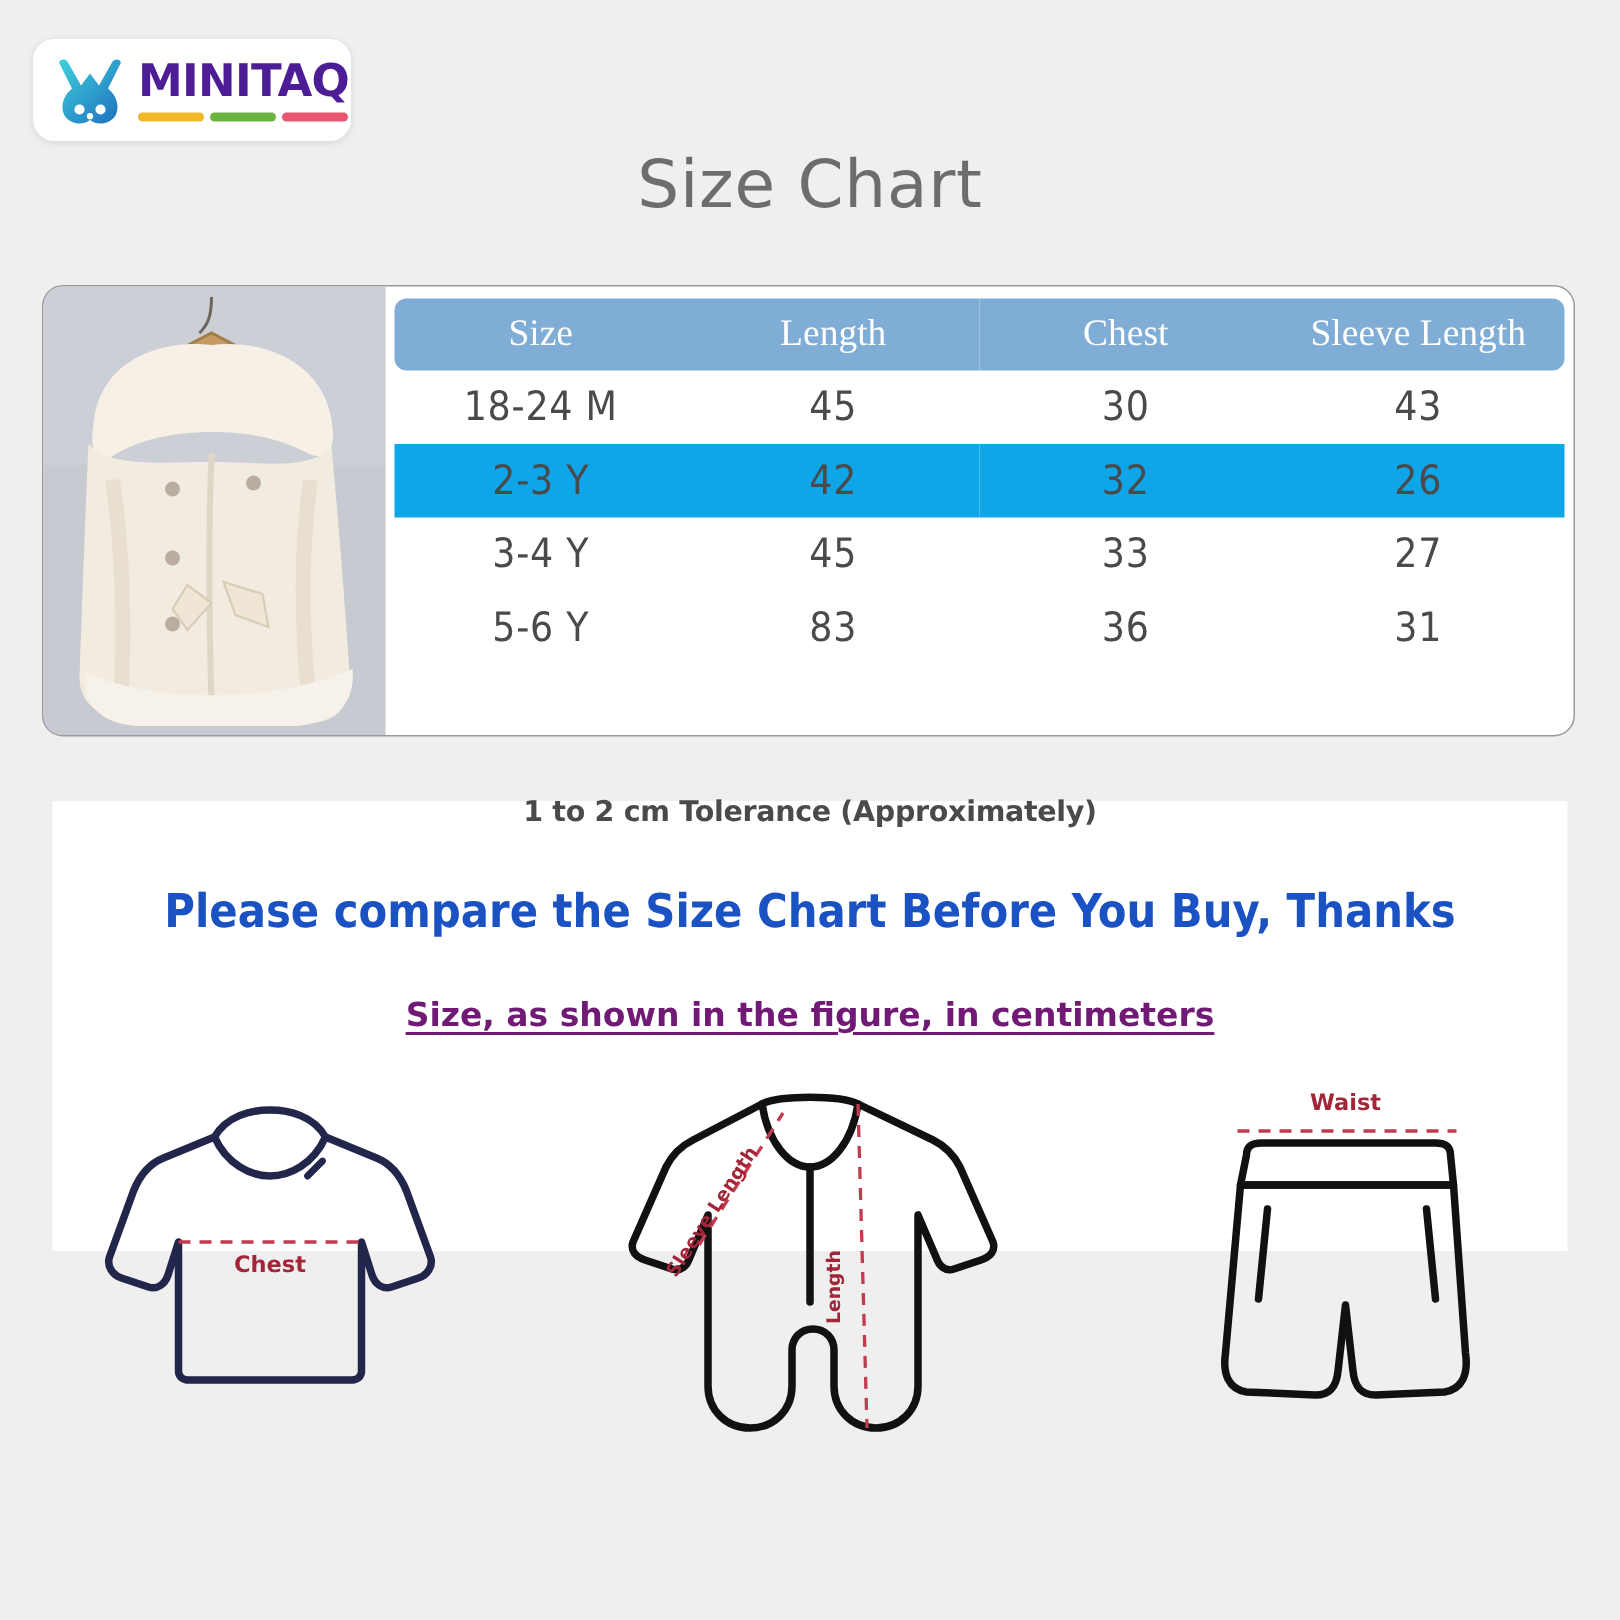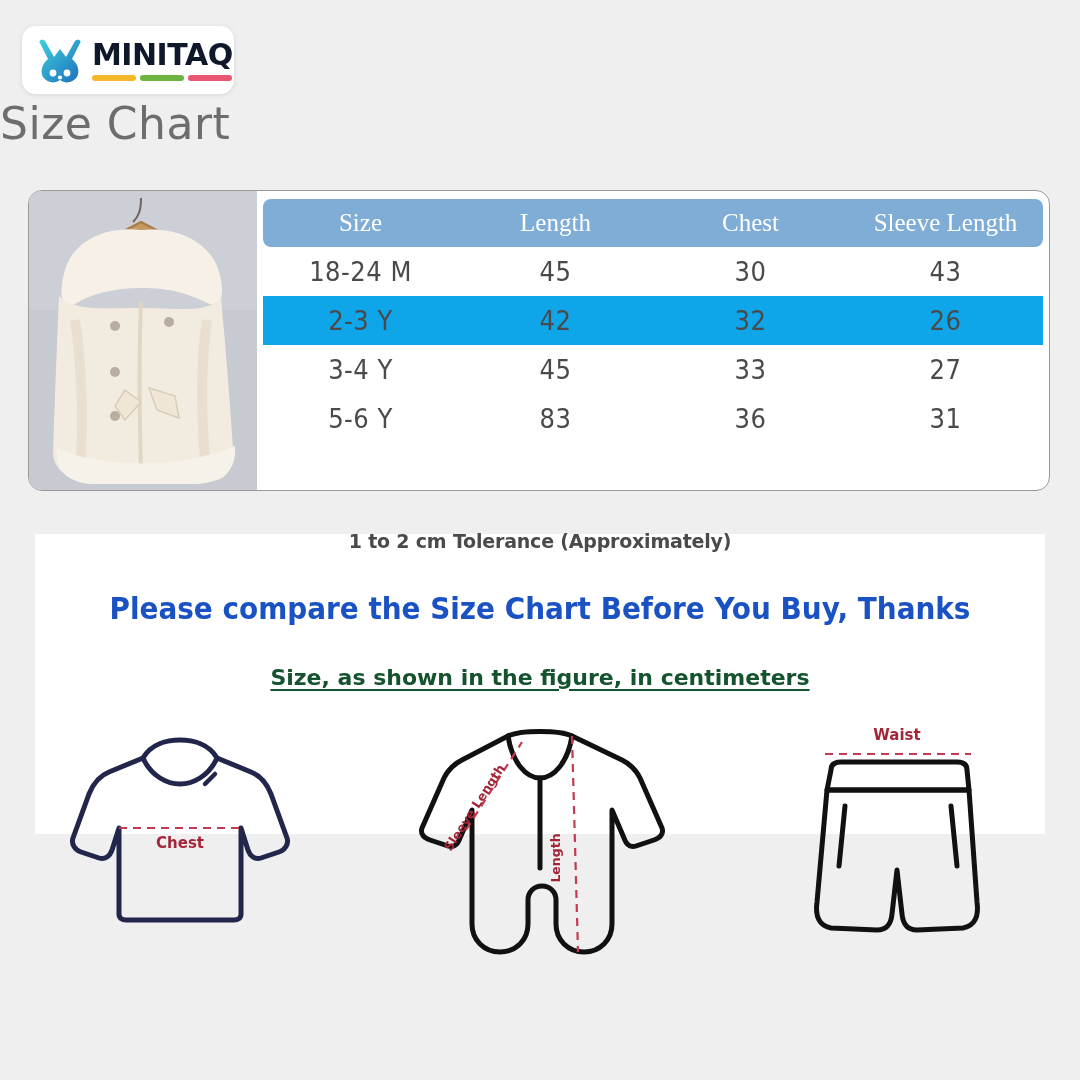--- a/index.html
+++ b/index.html
@@ -35,32 +35,32 @@
     margin-left: 6px;
     display: flex;
     flex-direction: column;
     align-items: flex-start;
   }
   .logo-word {
     font-family: "DejaVu Sans", sans-serif;
     font-weight: bold;
     font-size: 30px;
     letter-spacing: -0.5px;
-    color: #0f172a;
+    color: #4c1d95;
     line-height: 1;
   }
   .logo-bars { display: flex; gap: 4px; margin-top: 5px; }
   .logo-bars span { height: 6px; width: 44px; border-radius: 3px; display: block; }
 
   
   .page-title {
     position: absolute;
     left: 0; right: 0;
     top: 98px;
-    text-align: left;
+    text-align: center;
     font-family: "DejaVu Sans", sans-serif;
     font-size: 44px;
     font-weight: 400;
     color: #6d6d6d;
     letter-spacing: 0.5px;
   }
 
   
   .table-card {
     position: absolute;
@@ -149,21 +149,21 @@
   .subnote {
     position: absolute;
     left: 0; right: 0;
     top: 665px;
     text-align: center;
   }
   .subnote span {
     font-family: "DejaVu Sans", sans-serif;
     font-size: 22px;
     font-weight: bold;
-    color: #14532d;
+    color: #701a75;
     text-decoration: underline;
     text-underline-offset: 4px;
     text-decoration-thickness: 2px;
   }
 
   
   .diagrams {
     position: absolute;
     left: 0;
     top: 718px;

